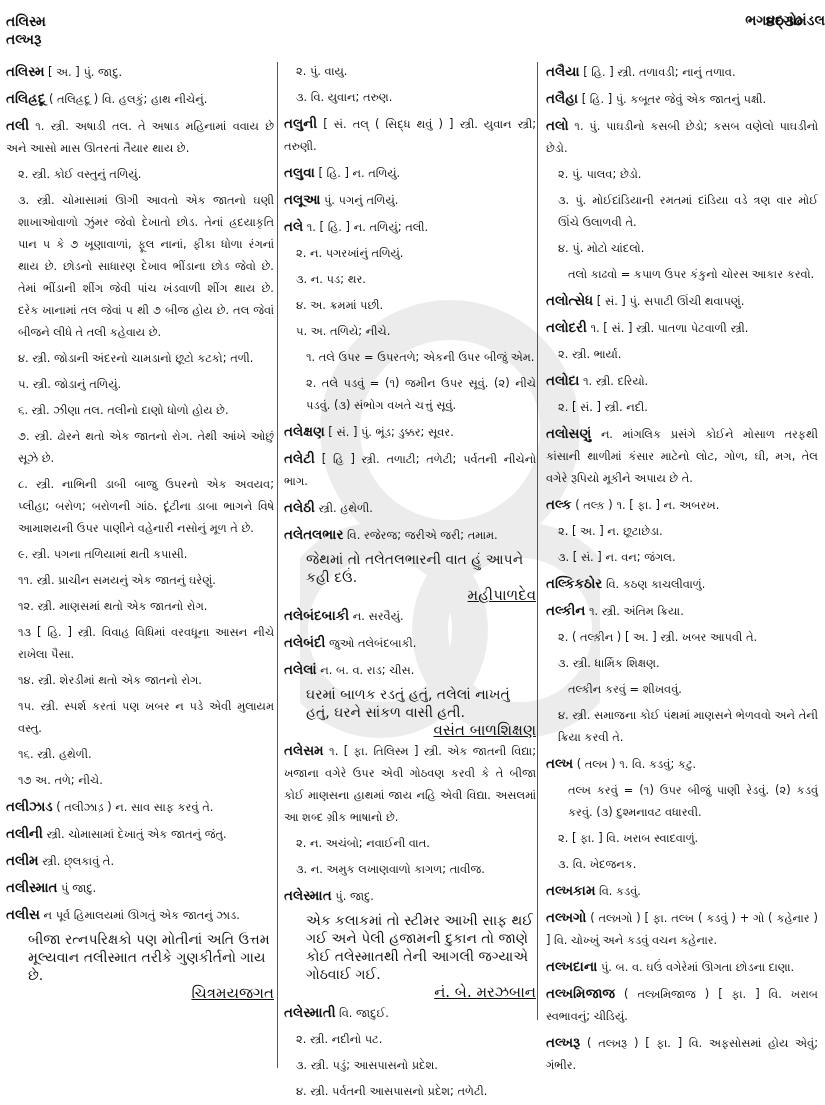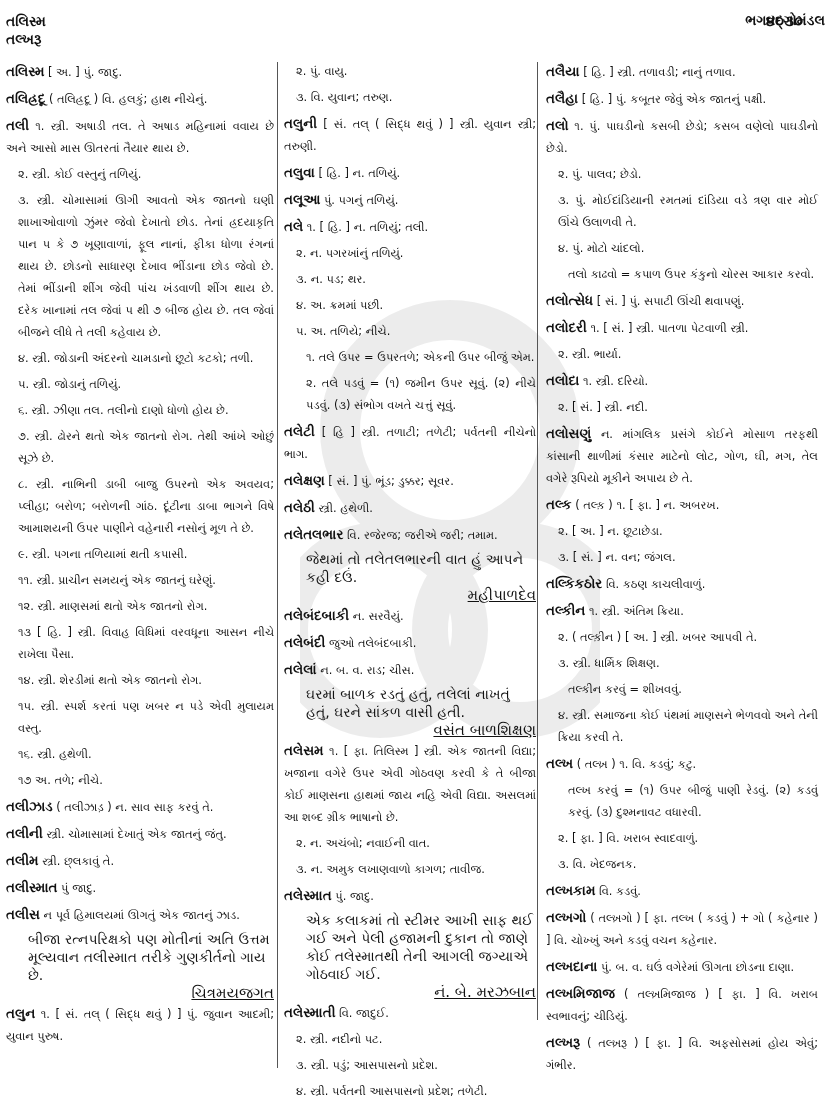--- a/index.html
+++ b/index.html
@@ -70,37 +70,36 @@
     <div class="entry sense">૧૫. સ્ત્રી. સ્પર્શ કરતાં પણ ખબર ન પડે એવી મુલાયમ વસ્તુ.</div>
     <div class="entry sense">૧૬. સ્ત્રી. હથેળી.</div>
     <div class="entry sense">૧૭ અ. તળે; નીચે.</div>
     <div class="entry"><span class="hw">તલીઝાડ</span><span> ( તલીઝાડ઼ ) ન. સાવ સાફ કરવું તે.</span></div>
     <div class="entry"><span class="hw">તલીની</span><span> સ્ત્રી. ચોમાસામાં દેખાતું એક જાતનું જંતુ.</span></div>
     <div class="entry"><span class="hw">તલીમ</span><span> સ્ત્રી. છ્લકાવું તે.</span></div>
     <div class="entry"><span class="hw">તલીસ્માત</span><span> પું જાદુ.</span></div>
     <div class="entry"><span class="hw">તલીસ</span><span> ન પૂર્વ હિમાલયમાં ઊગતું એક જાતનું ઝાડ.</span></div>
     <div class="quote">બીજા રત્નપરિક્ષકો પણ મોતીનાં અતિ ઉત્તમ મૂલ્યવાન તલીસ્માત તરીકે ગુણકીર્તનો ગાય છે.</div>
     <div class="cite">ચિત્રમયજગત</div>
-    <div class="entry"><span class="hw">તલુન</span><span> ૧. [ સં. તલ્ ( સિદ્ધ થવું ) ] પું. જુવાન આદમી; યુવાન પુરુષ.</span></div>
   </div>
 <div class="col col-2">
     <div class="entry sense">૨. પું. વાયુ.</div>
     <div class="entry sense">૩. વિ. યુવાન; તરુણ.</div>
     <div class="entry"><span class="hw">તલુની</span><span> [ સં. તલ્ ( સિદ્ધ થવું ) ] સ્ત્રી. યુવાન સ્ત્રી; તરુણી.</span></div>
     <div class="entry"><span class="hw">તલુવા</span><span> [ હિ. ] ન. તળિયું.</span></div>
     <div class="entry"><span class="hw">તલૂઆ</span><span> પું. પગનું તળિયું.</span></div>
     <div class="entry"><span class="hw">તલે</span><span> ૧. [ હિ. ] ન. તળિયું; તલી.</span></div>
     <div class="entry sense">૨. ન. પગરખાંનું તળિયું.</div>
     <div class="entry sense">૩. ન. પડ; થર.</div>
     <div class="entry sense">૪. અ. ક્રમમાં પછી.</div>
     <div class="entry sense">૫. અ. તળિયે; નીચે.</div>
     <div class="entry sense indent2">૧. તલે ઉપર = ઉપરતળે; એકની ઉપર બીજું એમ.</div>
     <div class="entry sense indent2">૨. તલે પડવું = (૧) જમીન ઉપર સૂવું. (૨) નીચે પડવું. (૩) સંભોગ વખતે ચત્તું સૂવું.</div>
+    <div class="entry"><span class="hw">તલેક્ષણ</span><span> [ સં. ] પું. ભૂંડ; ડુક્કર; સૂવર.</span></div>
     <div class="entry"><span class="hw">તલેટી</span><span> [ હિ ] સ્ત્રી. તળાટી; તળેટી; પર્વતની નીચેનો ભાગ.</span></div>
-    <div class="entry"><span class="hw">તલેક્ષણ</span><span> [ સં. ] પું. ભૂંડ; ડુક્કર; સૂવર.</span></div>
     <div class="entry"><span class="hw">તલેઠી</span><span> સ્ત્રી. હથેળી.</span></div>
     <div class="entry"><span class="hw">તલેતલભાર</span><span> વિ. રજેરજ; જરીએ જરી; તમામ.</span></div>
     <div class="quote">જેથમાં તો તલેતલભારની વાત હું આપને કહી દઉં.</div>
     <div class="cite">મહીપાળદેવ</div>
     <div class="entry"><span class="hw">તલેબંદબાકી</span><span> ન. સરવૈયું.</span></div>
     <div class="entry"><span class="hw">તલેબંદી</span><span> જુઓ તલેબંદબાકી.</span></div>
     <div class="entry"><span class="hw">તલેલાં</span><span> ન. બ. વ. રાડ; ચીસ.</span></div>
     <div class="quote">ઘરમાં બાળક રડતું હતું, તલેલાં નાખતું હતું, ઘરને સાંકળ વાસી હતી.</div>
     <div class="cite">વસંત બાળશિક્ષણ</div>
     <div class="entry"><span class="hw">તલેસમ</span><span> ૧. [ ફા. તિલિસ્મ ] સ્ત્રી. એક જાતની વિદ્યા; ખજાના વગેરે ઉપર એવી ગોઠવણ કરવી કે તે બીજા કોઈ માણસના હાથમાં જાય નહિ એવી વિદ્યા. અસલમાં આ શબ્દ ગ્રીક ભાષાનો છે.</span></div>

